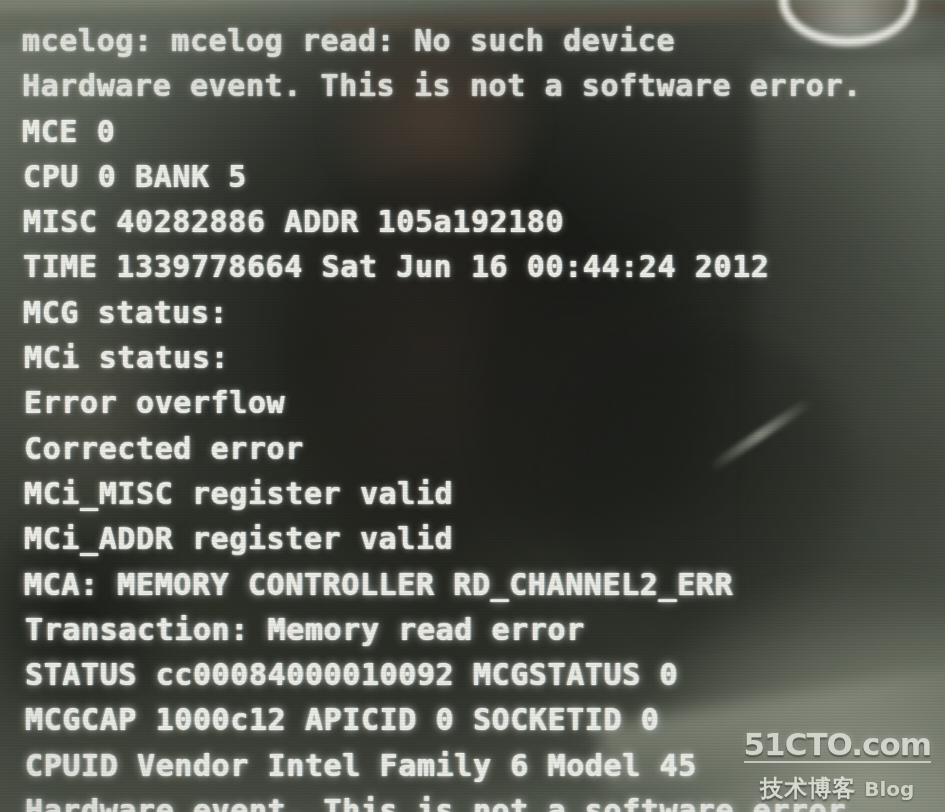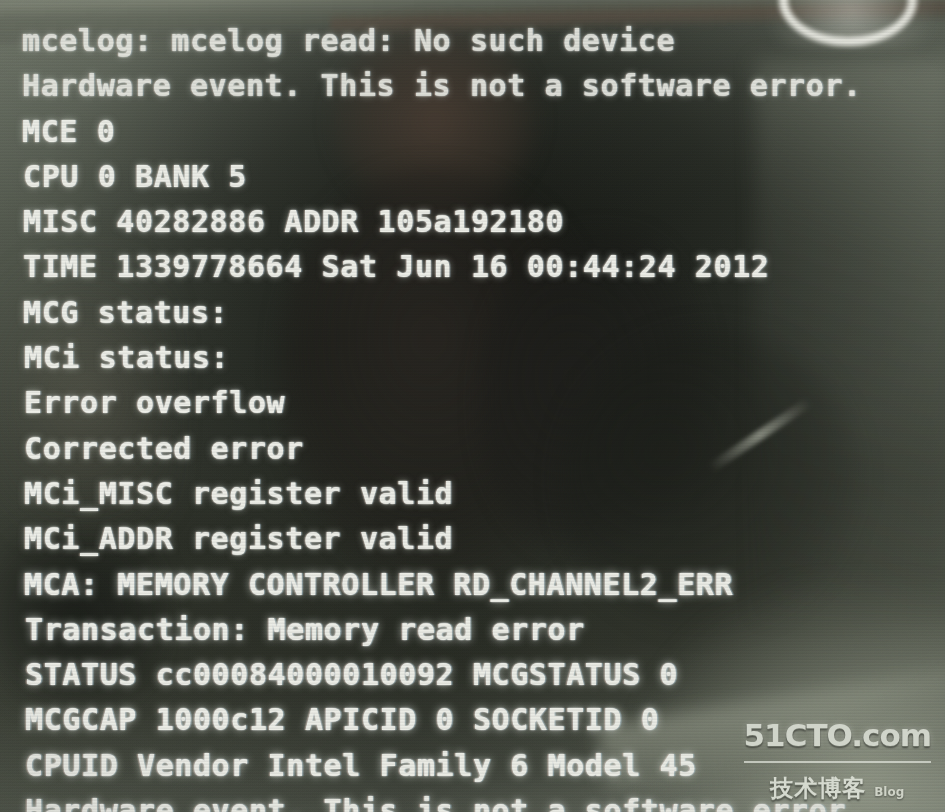--- a/index.html
+++ b/index.html
@@ -175,35 +175,35 @@
   }
   .wm-top{
     font-family:"DejaVu Sans","Liberation Sans",sans-serif;
     font-weight:800;
     font-size:31px;
     letter-spacing:-1px;
     color:#d8dcd2;
     text-shadow:0 1px 0 #6b7065, 0 2px 2px rgba(0,0,0,0.55), 0 0 6px rgba(255,255,255,0.25);
     line-height:32px;
     border-bottom:2px solid rgba(216,220,210,0.85);
-    padding-bottom:10px;
+    padding-bottom:1px;
   }
   .wm-bot{
     margin-top:10px;
     display:flex;align-items:baseline;justify-content:center;gap:8px;
   }
   .wm-cn{
     font-family:"DejaVu Sans","Liberation Sans",sans-serif;
     font-weight:700;font-size:23px;color:#dde1d7;
     text-shadow:0 1px 0 #6b7065, 0 2px 2px rgba(0,0,0,0.5);
     letter-spacing:1px;
   }
   .wm-blog{
     font-family:"DejaVu Sans","Liberation Sans",sans-serif;
-    font-weight:700;font-size:12px;color:#d5d9cd;
+    font-weight:700;font-size:20px;color:#d5d9cd;
     text-shadow:0 1px 0 #6b7065, 0 1px 2px rgba(0,0,0,0.5);
   }
 </style>
 </head>
 <body>
 
 <div id="screen-photo">
 
   <div class="bg-base"></div>
   <div class="bg-grad2"></div>

